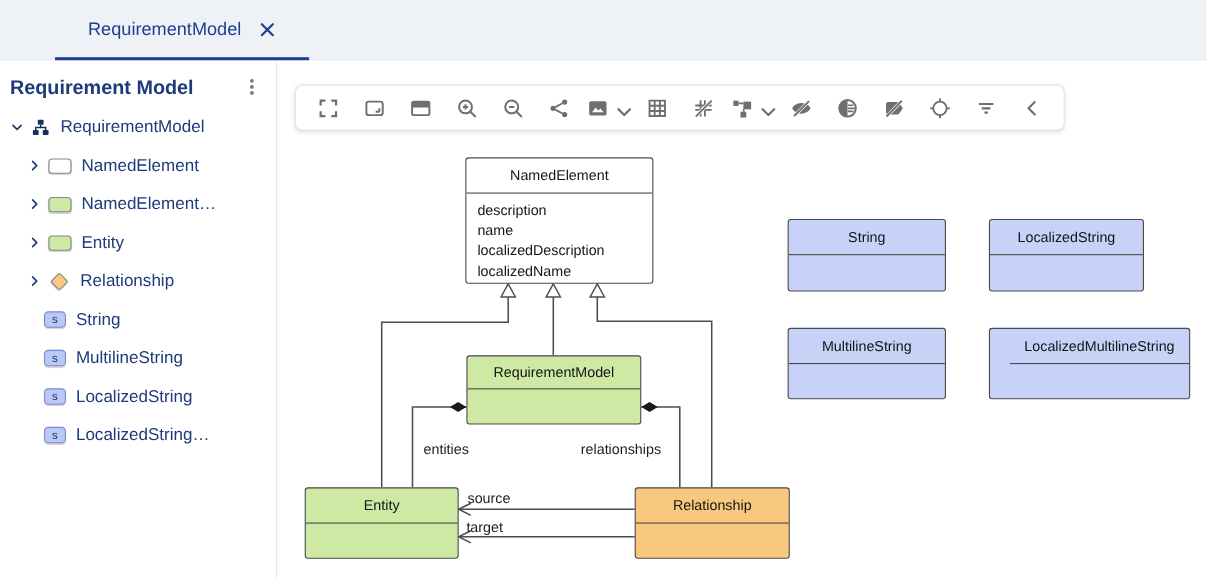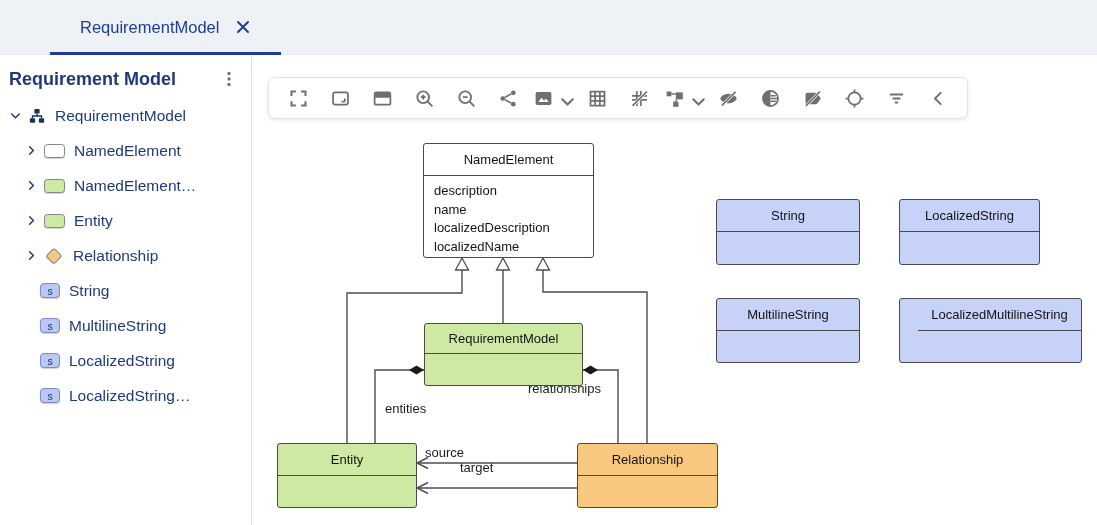--- a/index.html
+++ b/index.html
@@ -298,23 +298,23 @@
         <polyline points="172,315 123,315 123,388" fill="none" stroke="#4d4d4d" stroke-width="1.4"></polyline>
         <polygon points="172,315 164.5,310.5 157,315 164.5,319.5" fill="#1a1a1a"></polygon>
         <polyline points="331,315 366,315 366,388" fill="none" stroke="#4d4d4d" stroke-width="1.4"></polyline>
         <polygon points="331,315 338.5,319.5 346,315 338.5,310.5" fill="#1a1a1a"></polygon>
         <polyline points="325,408 165,408" fill="none" stroke="#4d4d4d" stroke-width="1.4"></polyline>
         <path d="M176 402.5 L165 408 L176 413.5" fill="none" stroke="#4d4d4d" stroke-width="1.4"></path>
         <polyline points="325,433 165,433" fill="none" stroke="#4d4d4d" stroke-width="1.4"></polyline>
         <path d="M176 427.5 L165 433 L176 438.5" fill="none" stroke="#4d4d4d" stroke-width="1.4"></path>
       </svg>
       <div class="edge-label" style="left: 133px; top: 346px;">entities</div>
-      <div class="edge-label" style="left: 276px; top: 326px;">relationships</div>
+      <div class="edge-label" style="left: 276px; top: 346px;">relationships</div>
       <div class="edge-label" style="left: 173px; top: 390px;">source</div>
-      <div class="edge-label" style="left: 172px; top: 405px; margin-left: 36px;">target</div>
+      <div class="edge-label" style="left: 172px; top: 417px;">target</div>
       <div class="node" style="left: 171px; top: 88px; width: 171px; height: 115px; background: rgb(255, 255, 255);">
         <div class="node-header" style="height: 32px;">NamedElement</div>
         <div class="node-attrs">
           <div>description</div>
           <div>name</div>
           <div>localizedDescription</div>
           <div>localizedName</div>
         </div>
       </div>
       <div class="node" style="left: 172px; top: 268px; width: 159px; height: 63px; background: rgb(205, 233, 164);">

